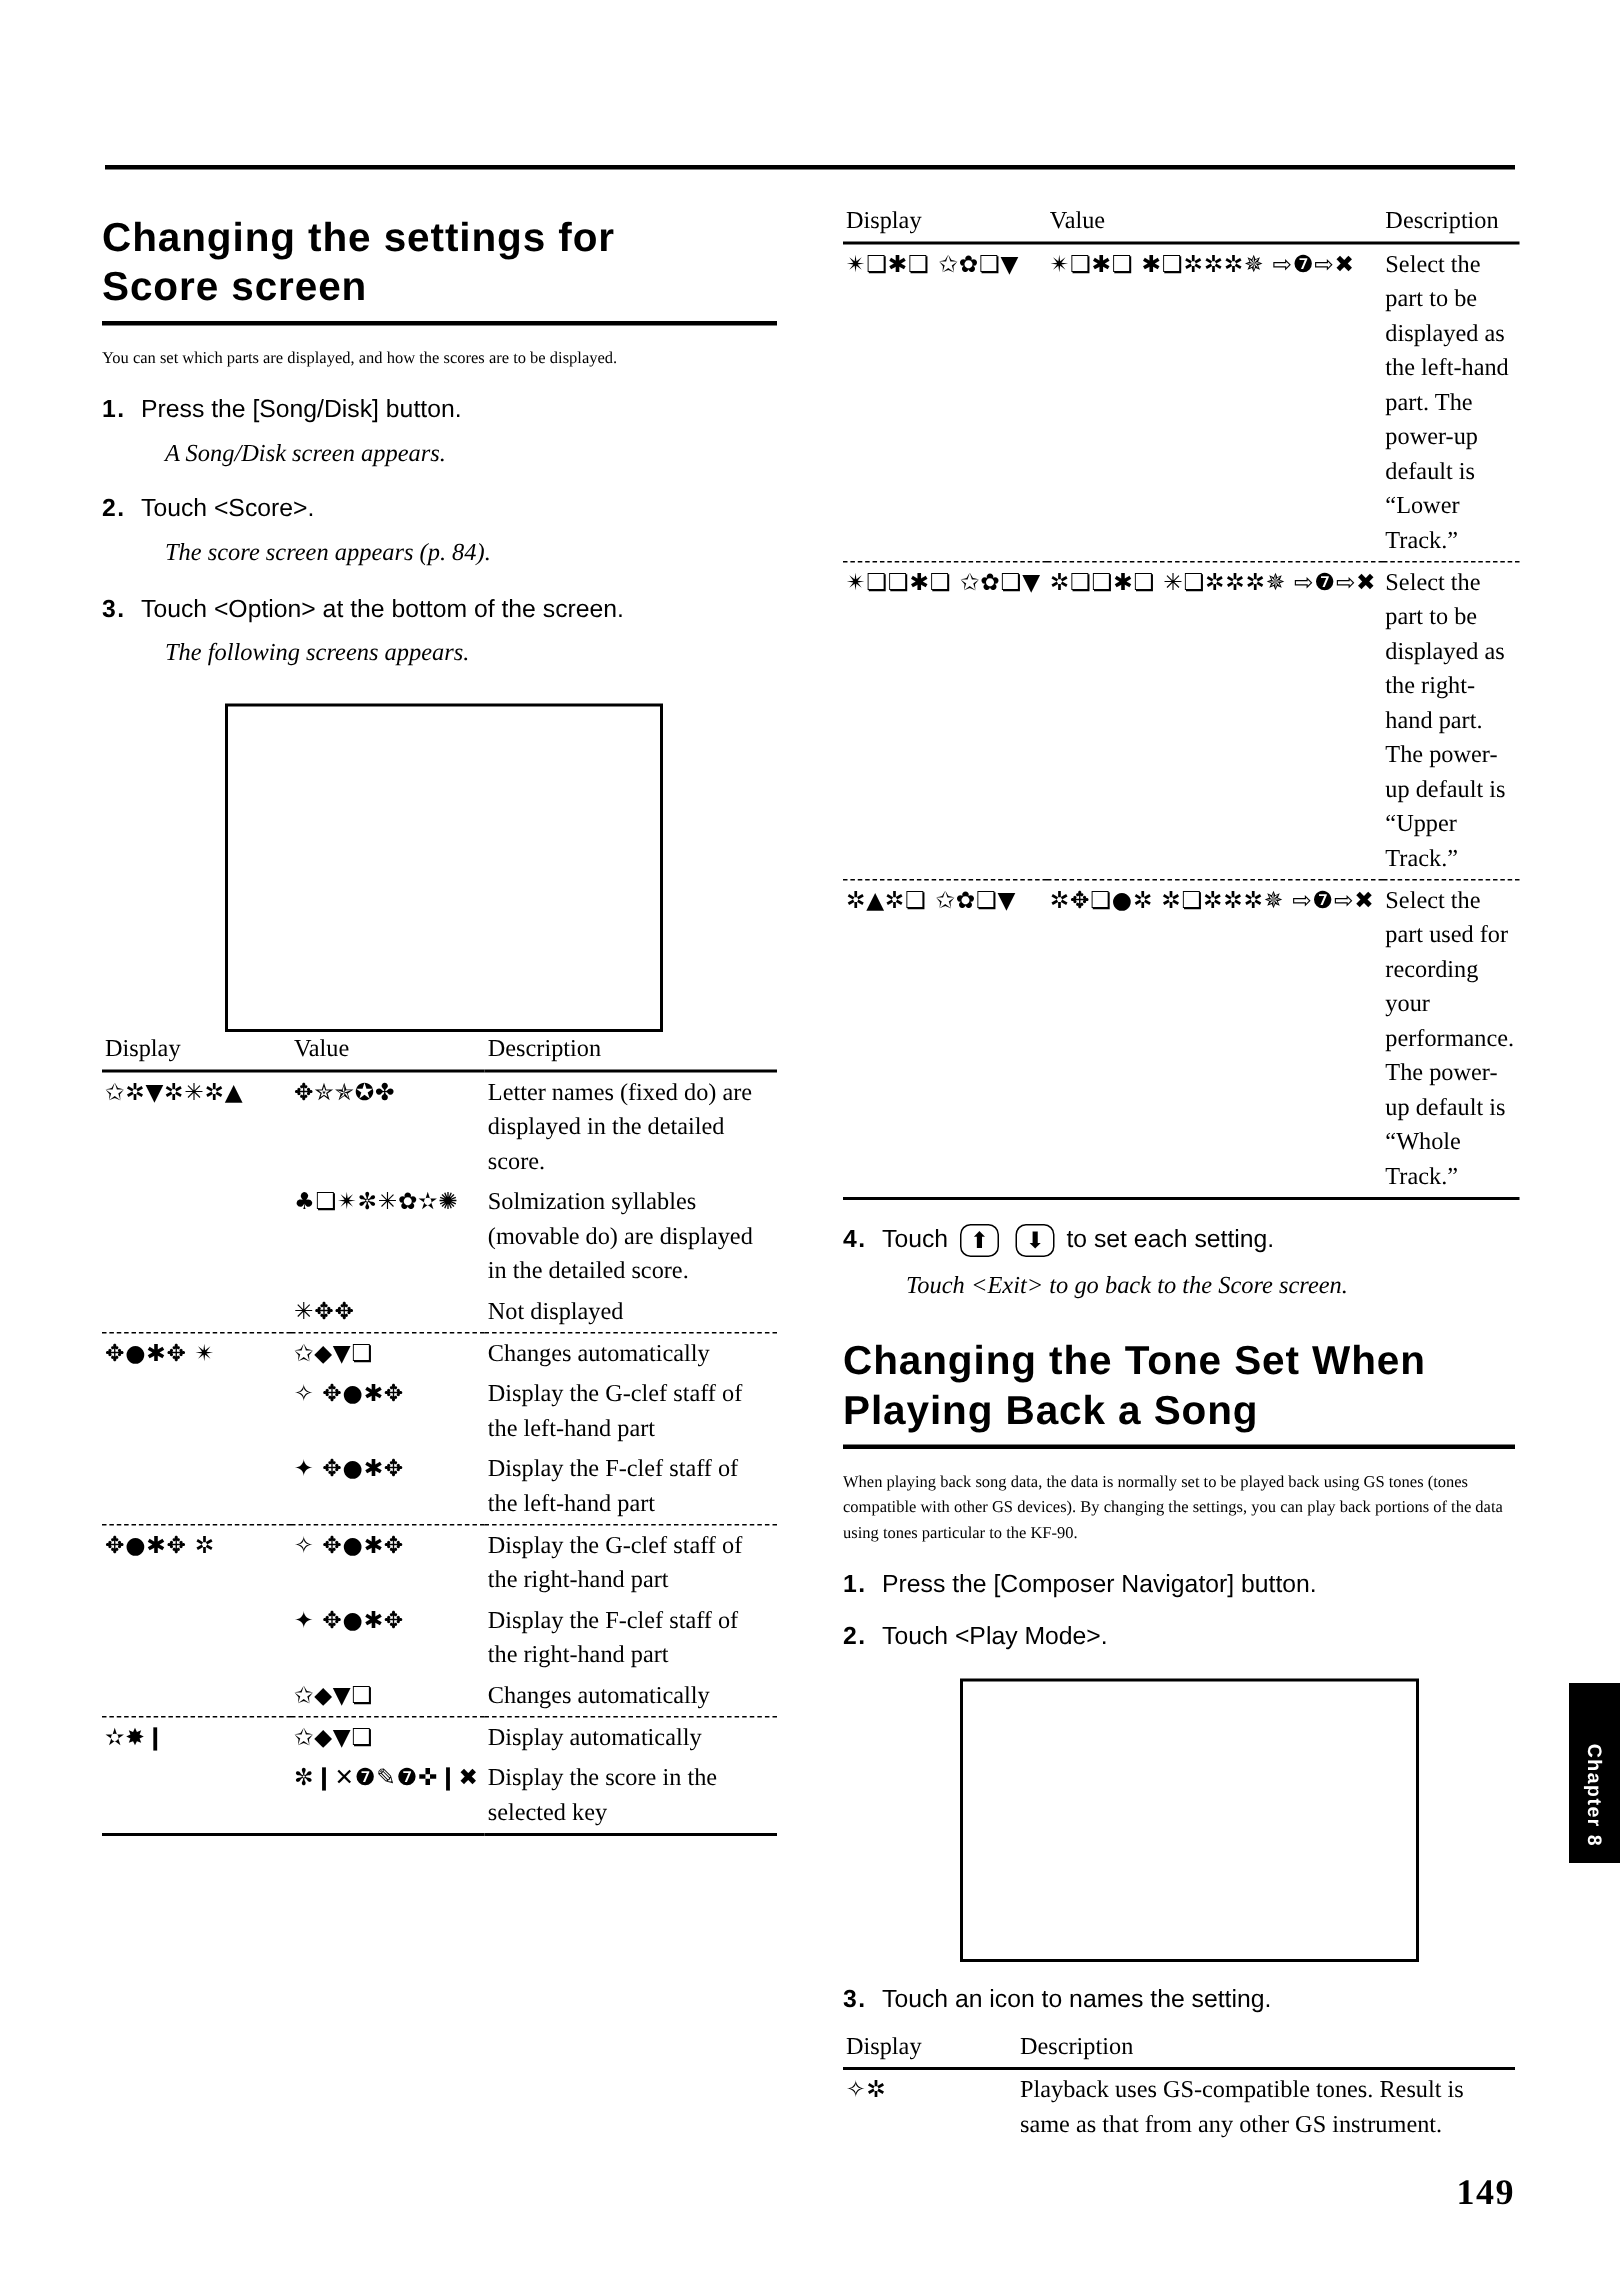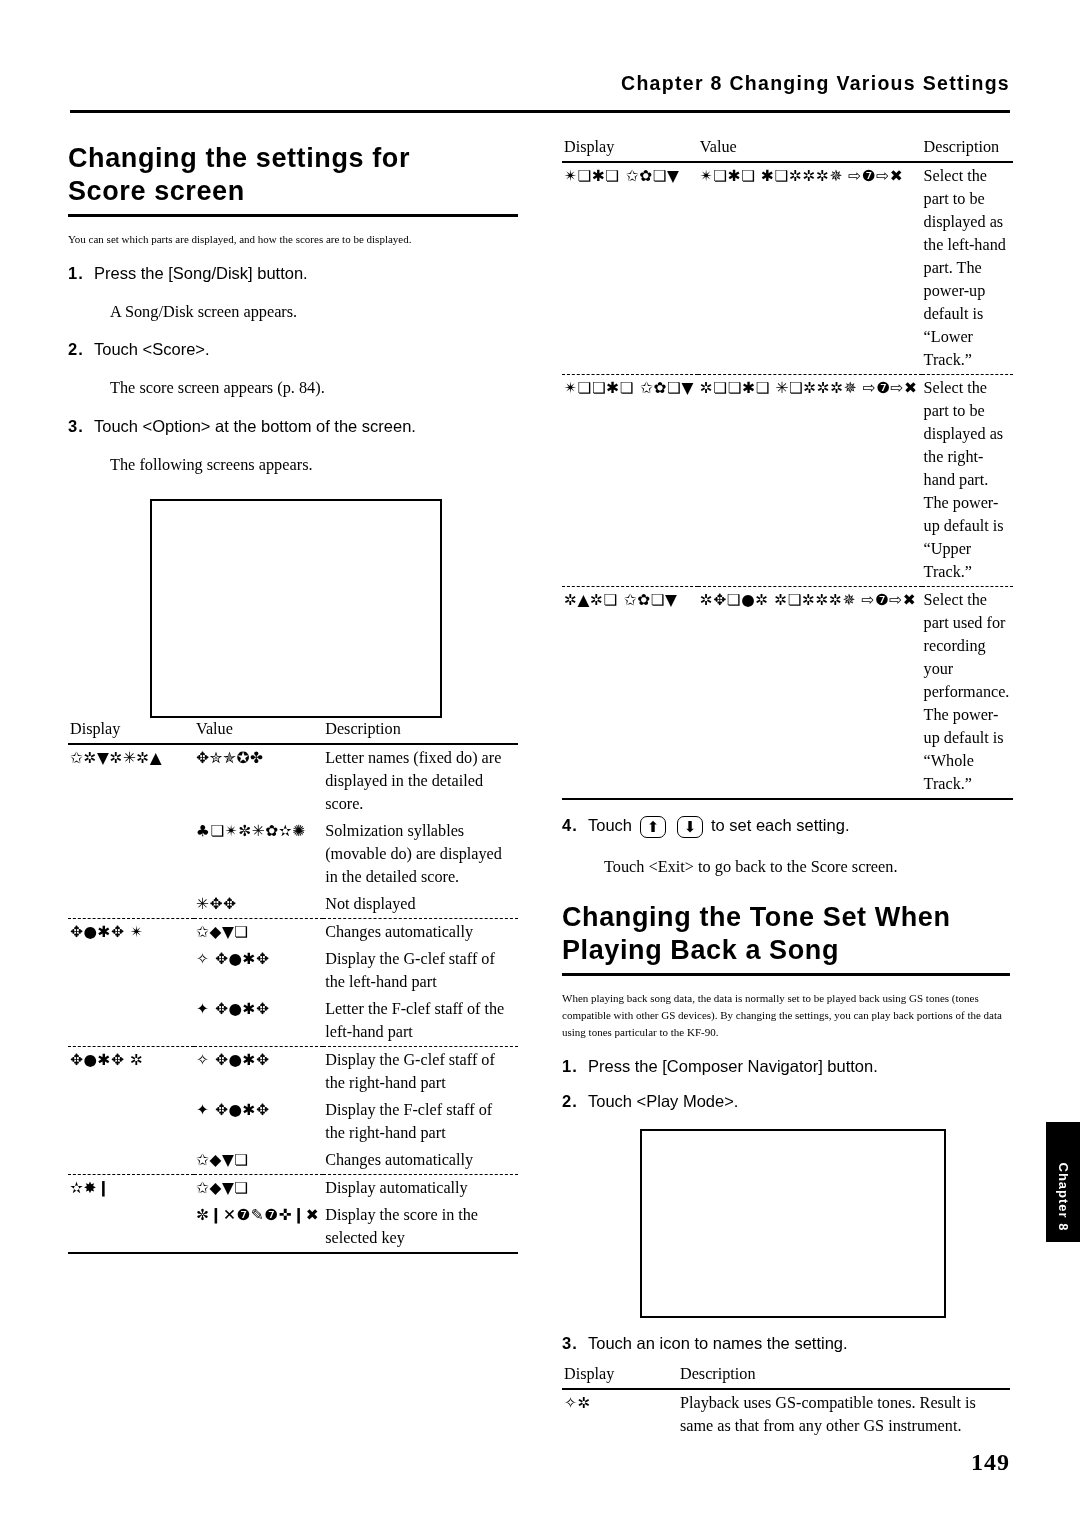--- a/index.html
+++ b/index.html
@@ -42,21 +42,21 @@
     font-size:11px; line-height:1.55; margin:14px 0 0 0;
   }
   .step {
     font-family:"Liberation Sans", sans-serif;
     font-size:16.5px; margin-top:16px;
     display:flex; align-items:baseline;
   }
   .step .num { font-weight:bold; width:26px; flex:0 0 26px; letter-spacing:1px;}
   .step .txt { flex:1; }
   .sub {
-    font-size:16.3px; line-height:1.5; margin-top:17px; margin-left:42px;
+    font-size:16.3px; line-height:1.5; margin-top:7px; margin-left:42px;font-style:italic;
   }
 
   .screenbox {
     border:2px solid #000; margin:22px 0 0 82px; width:288px; height:215px;
     background:#fff;
   }
   .screenbox2 {
     border:2px solid #000; margin:18px 0 0 78px; width:302px; height:185px;
     background:#fff;
   }
@@ -111,21 +111,20 @@
     font-weight:bold; font-size:24px; letter-spacing:1px;
   }
   .tight { margin-top:10px; }
   .nm { margin-top:0; }
 </style>
 </head>
 <body>
 
 <div class="page">
 
-  <div class="hdr">Chapter 8 Changing Various Settings</div>
   <div class="hdr-rule"></div>
 
   <div class="col-left">
 
     <h1 class="title">Changing the settings for<br>Score screen</h1>
     <div class="title-rule"></div>
 
     <p class="body">You can set which parts are displayed, and how the scores are to be displayed.</p>
 
     <div class="step">
@@ -178,21 +177,21 @@
           <td>Changes automatically</td>
         </tr>
         <tr>
           <td class="sym"></td>
           <td class="sym">✧ ✥●✱✥</td>
           <td>Display the G-clef staff of the left-hand part</td>
         </tr>
         <tr>
           <td class="sym"></td>
           <td class="sym">✦ ✥●✱✥</td>
-          <td>Letter the F-clef staff of the left-hand part</td>
+          <td>Display the F-clef staff of the left-hand part</td>
         </tr>
         <tr class="dashrow">
           <td class="sym">✥●✱✥ ✲</td>
           <td class="sym">✧ ✥●✱✥</td>
           <td>Display the G-clef staff of the right-hand part</td>
         </tr>
         <tr>
           <td class="sym"></td>
           <td class="sym">✦ ✥●✱✥</td>
           <td>Display the F-clef staff of the right-hand part</td>

